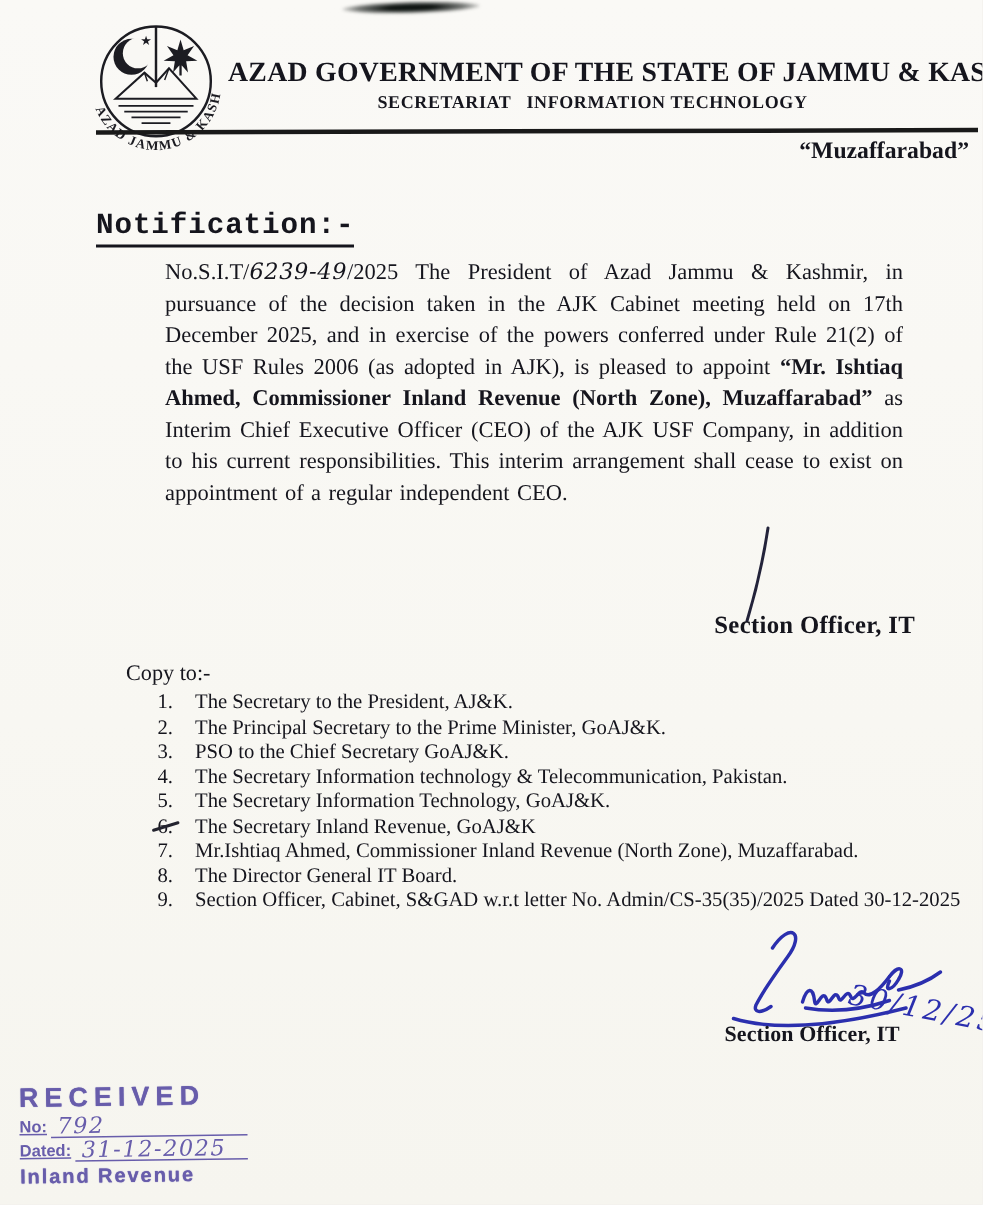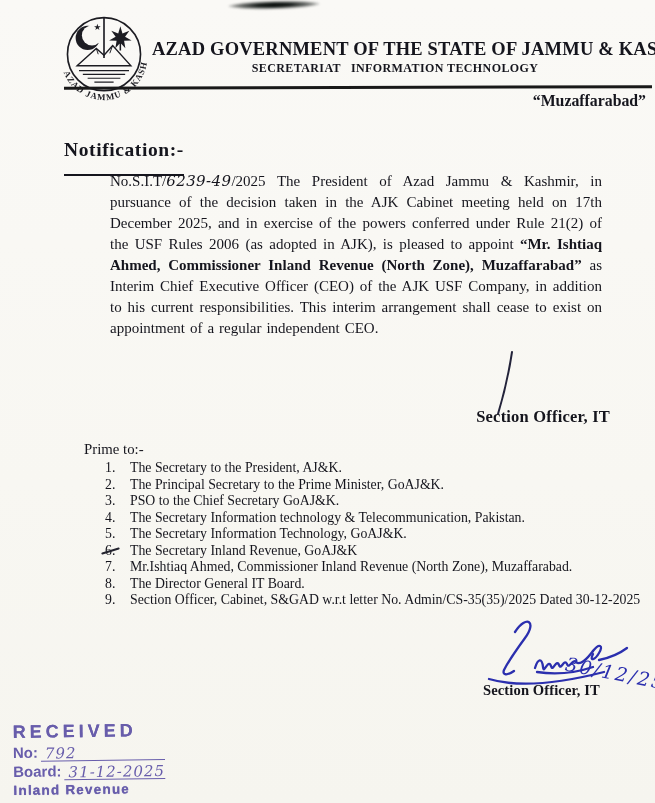--- a/index.html
+++ b/index.html
@@ -20,21 +20,21 @@
   
   .org{position:absolute;left:152px;top:37px;width:486px;text-align:center;font-weight:bold;line-height:1.32;}
   .org .l1{font-size:18.5px;letter-spacing:.2px;white-space:nowrap;}
   .org .l2{font-size:12px;letter-spacing:.4px;white-space:pre;}
   .rule{position:absolute;left:64px;top:86px;width:588px;height:2.6px;background:#191919;transform:rotate(-.15deg);}
   
   .placeblock{position:absolute;right:9px;top:92px;text-align:left;font-weight:bold;font-size:15.8px;line-height:1.2;}
   .placeblock div{margin-bottom:1px;}
   
   .title{position:absolute;left:64px;top:139px;font-size:19.5px;font-weight:bold;letter-spacing:.6px;}
-  .title span{border-bottom:2.6px solid #15151d;padding-bottom:14px;}
+  .title span{border-bottom:2.6px solid #15151d;padding-bottom:2px;font-family:Liberation Mono, monospace;}
   
   .para{position:absolute;left:110px;top:171px;width:492px;font-size:15px;line-height:21px;
     text-align:justify;word-spacing:1.2px;}
   .hw-ref{font-family:"DejaVu Serif",serif;font-style:italic;letter-spacing:.4px;}
   .bold{font-weight:bold;}
   
   .pen-slash{position:absolute;left:494px;top:350px;}
   .sign-top{position:absolute;right:45px;top:407px;font-size:16.5px;font-weight:bold;letter-spacing:.2px;}
   
   .copy{position:absolute;left:84px;top:441px;width:545px;font-size:13.8px;}
@@ -48,21 +48,21 @@
   
   .sig-svg{position:absolute;left:477px;top:616px;}
   .sign-bottom{position:absolute;left:483px;top:682px;font-size:14.6px;font-weight:bold;letter-spacing:.1px;}
   .hw-date{position:absolute;left:565px;top:662px;font-family:"DejaVu Serif",serif;font-style:italic;
     font-size:19px;color:#2b2fae;transform:rotate(11deg);letter-spacing:2px;white-space:nowrap;}
   
   .stamp{position:absolute;left:13px;top:721px;width:152px;transform:rotate(-.8deg);
     font-family:"Liberation Sans","DejaVu Sans",sans-serif;opacity:.92;}
   .stamp .s-title{font-weight:bold;font-size:18px;letter-spacing:4px;text-shadow:0 0 .6px currentColor;}
   .stamp .row{display:flex;align-items:flex-end;margin-top:1px;}
-  .stamp .lbl{font-size:15px;font-weight:bold;padding-bottom:1px;}
+  .stamp .lbl{font-size:11px;font-weight:bold;padding-bottom:1px;text-decoration:underline;}
   .stamp .line{flex:1;border-bottom:1.8px solid currentColor;margin-left:3px;
     font-family:"DejaVu Serif",serif;font-style:italic;font-size:15px;line-height:14px;
     padding:0 0 0 4px;letter-spacing:1px;white-space:nowrap;}
   .stamp .dept{font-weight:bold;font-size:13.5px;letter-spacing:1.2px;margin-top:2px;text-shadow:0 0 .7px currentColor;}
 </style>
 </head>
 <body>
 
 <div class="page">
 
@@ -107,21 +107,21 @@
   </div>
 
   <div class="para"><span>No.S.I.T/</span><span class="hw-ref">6239-49</span><span>/2025 </span><span>The President of Azad Jammu &amp; Kashmir, in pursuance of the decision taken in the AJK Cabinet meeting held on 17th December 2025, and in exercise of the powers conferred under Rule 21(2) of the USF Rules 2006 (as adopted in AJK), is pleased to appoint </span><span class="bold">“Mr. Ishtiaq Ahmed, Commissioner Inland Revenue (North Zone), Muzaffarabad”</span><span> as Interim Chief Executive Officer (CEO) of the AJK USF Company, in addition to his current responsibilities. This interim arrangement shall cease to exist on appointment of a regular independent CEO.</span></div>
 
   <svg class="pen-slash" width="24" height="66" viewBox="0 0 24 66">
     <path d="M 18,2 C 15,22 10,44 4,64" stroke="#23233a" stroke-width="2" fill="none" stroke-linecap="round"></path>
   </svg>
   <div class="sign-top">Section Officer, IT</div>
 
   <div class="copy">
-    <div class="label">Prime to:-</div>
+    <div class="label">Copy to:-</div>
     <ol>
       <li>
           <span class="no">1.</span>
           <span class="txt">The Secretary to the President, AJ&amp;K.</span>
         </li>
       <li>
           <span class="no">2.</span>
           <span class="txt">The Principal Secretary to the Prime Minister, GoAJ&amp;K.</span>
         </li>
       <li>
@@ -167,19 +167,19 @@
   <div class="sign-bottom">Section Officer, IT</div>
   <div class="hw-date">30/12/25</div>
 
   <div class="stamp" style="color:#5c51a6">
     <div class="s-title">RECEIVED</div>
     <div class="row">
       <span class="lbl">No:</span>
       <span class="line">792</span>
     </div>
     <div class="row">
-      <span class="lbl">Board:</span>
+      <span class="lbl">Dated:</span>
       <span class="line">31-12-2025</span>
     </div>
     <div class="dept">Inland Revenue</div>
   </div>
 
 </div>
 
 </body></html>

